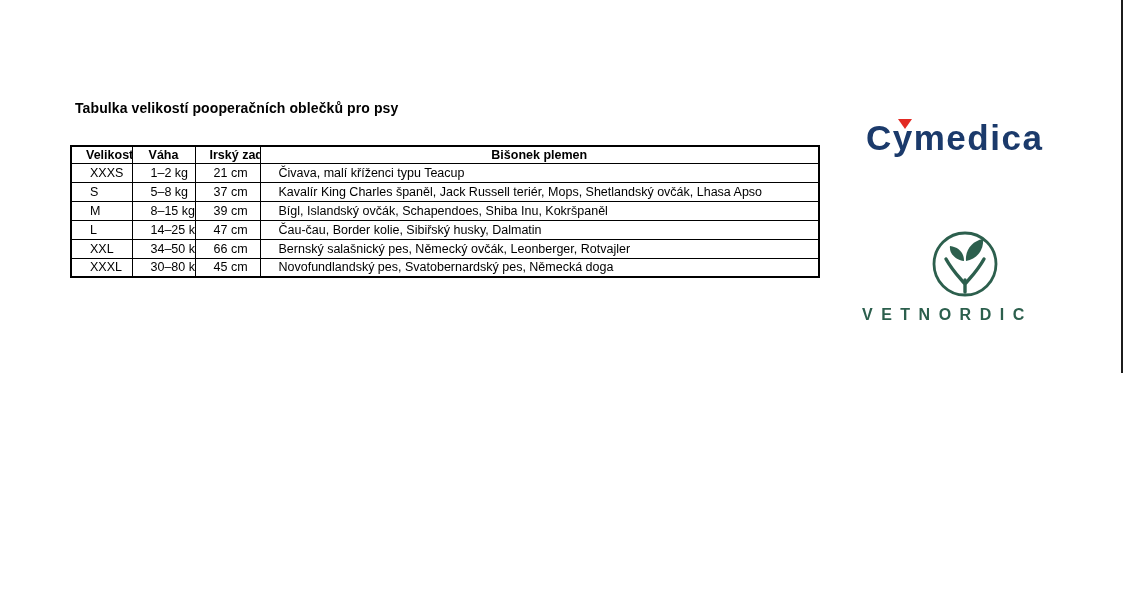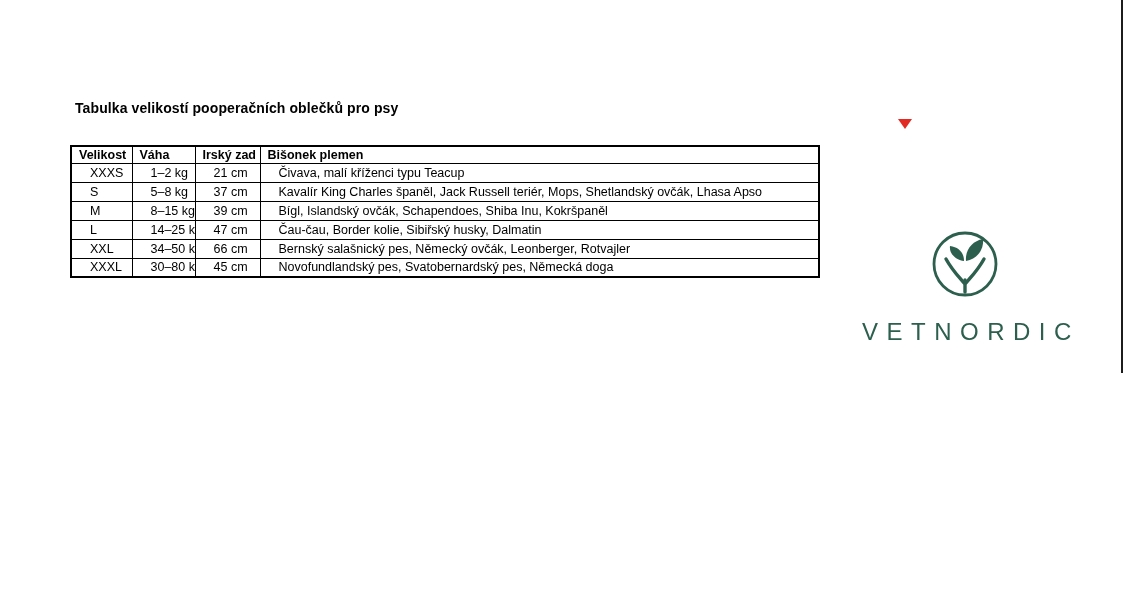--- a/index.html
+++ b/index.html
@@ -29,23 +29,23 @@
     table-layout: fixed;
     border: 2px solid #000;
     font-size: 12.5px;
     color: #000;
   }
   table.size-table th, table.size-table td {
     border: 1px solid #000;
   }
   table.size-table th {
     font-weight: bold;
-    text-align: left;
+    text-align: center;
     height: 17px;
-    padding: 0 7px;
+    padding: 0 14px;
     white-space: nowrap;
     overflow: hidden;
   }
   table.size-table td {
     height: 19px;
     padding: 0 18px;
     text-align: left;
     white-space: nowrap;
     overflow: hidden;
   }
@@ -73,26 +73,27 @@
   }
 
   
   .vetnordic-icon {
     position: absolute;
     left: 930px; top: 230px;
     width: 70px; height: 70px;
   }
   .vetnordic-text {
     position: absolute;
-    left: 862px; top: 320px;
-    font-size: 24px;
+    left: 862px; top: 307px;
+    font-size: 16px;
     line-height: 1;
     letter-spacing: 8.5px;
     color: #2c5f4d;
     white-space: nowrap;
+    font-weight: bold;
   }
 
   .page-edge {
     position: absolute;
     right: 0; top: 0;
     width: 2px; height: 373px;
     background: #1c1c1c;
   }
 </style>
 </head>
@@ -152,20 +153,21 @@
         <td>XXXL</td>
         <td>30–80 kg</td>
         <td>45 cm</td>
         <td>Novofundlandský pes, Svatobernardský pes, Německá doga</td>
       </tr>
     </tbody>
   </table>
 
   <div class="cymedica">
     <span class="accent"></span>
+    <span class="wordmark">Cymedica</span>
   </div>
 
   <svg class="vetnordic-icon" viewBox="0 0 70 70" xmlns="http://www.w3.org/2000/svg">
     <circle cx="35" cy="34" r="31" fill="none" stroke="#2c5f4d" stroke-width="2.8"></circle>
     <path d="M16,29 C22,40 29,47 34,53" fill="none" stroke="#2c5f4d" stroke-width="3.4" stroke-linecap="round"></path>
     <path d="M54,29 C48,40 41,47 36,53" fill="none" stroke="#2c5f4d" stroke-width="3.4" stroke-linecap="round"></path>
     <path d="M35,50 L35,62" fill="none" stroke="#2c5f4d" stroke-width="3.4" stroke-linecap="round"></path>
     <path d="M36,31 C35,20 42,11 53,9 C54,20 47,29 36,31 Z" fill="#2c5f4d"></path>
     <path d="M34,31 C34,23 29,17 20,16 C19,24 26,30 34,31 Z" fill="#2c5f4d"></path>
   </svg>

